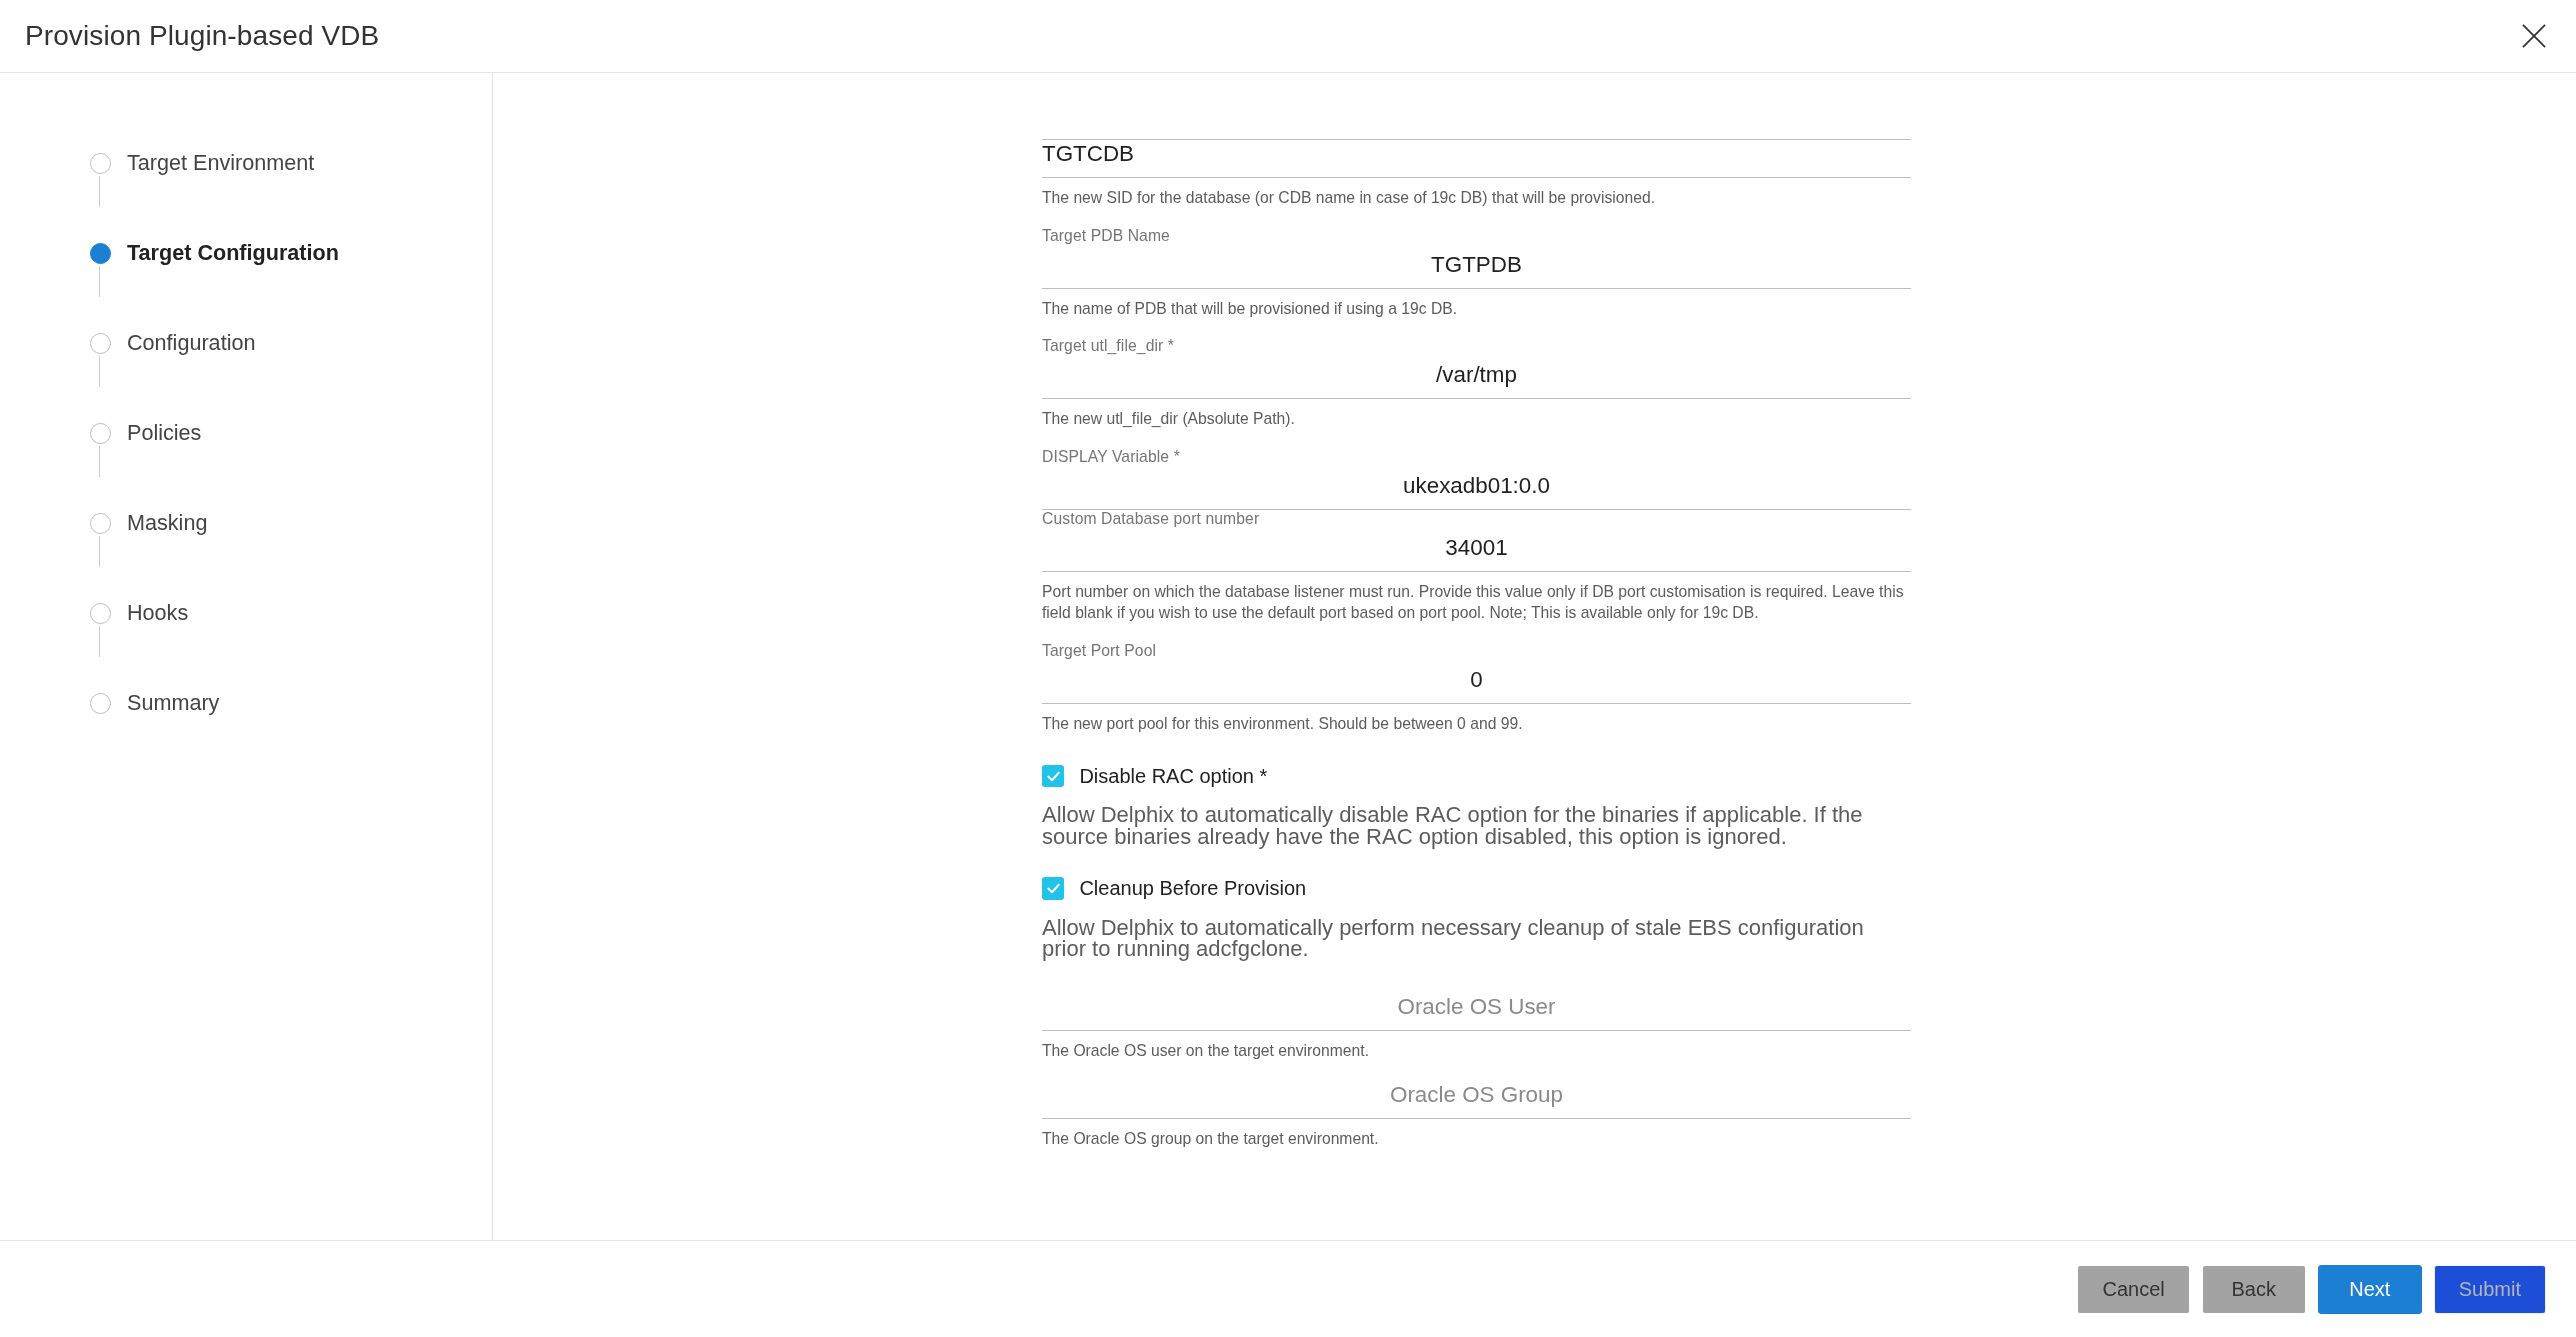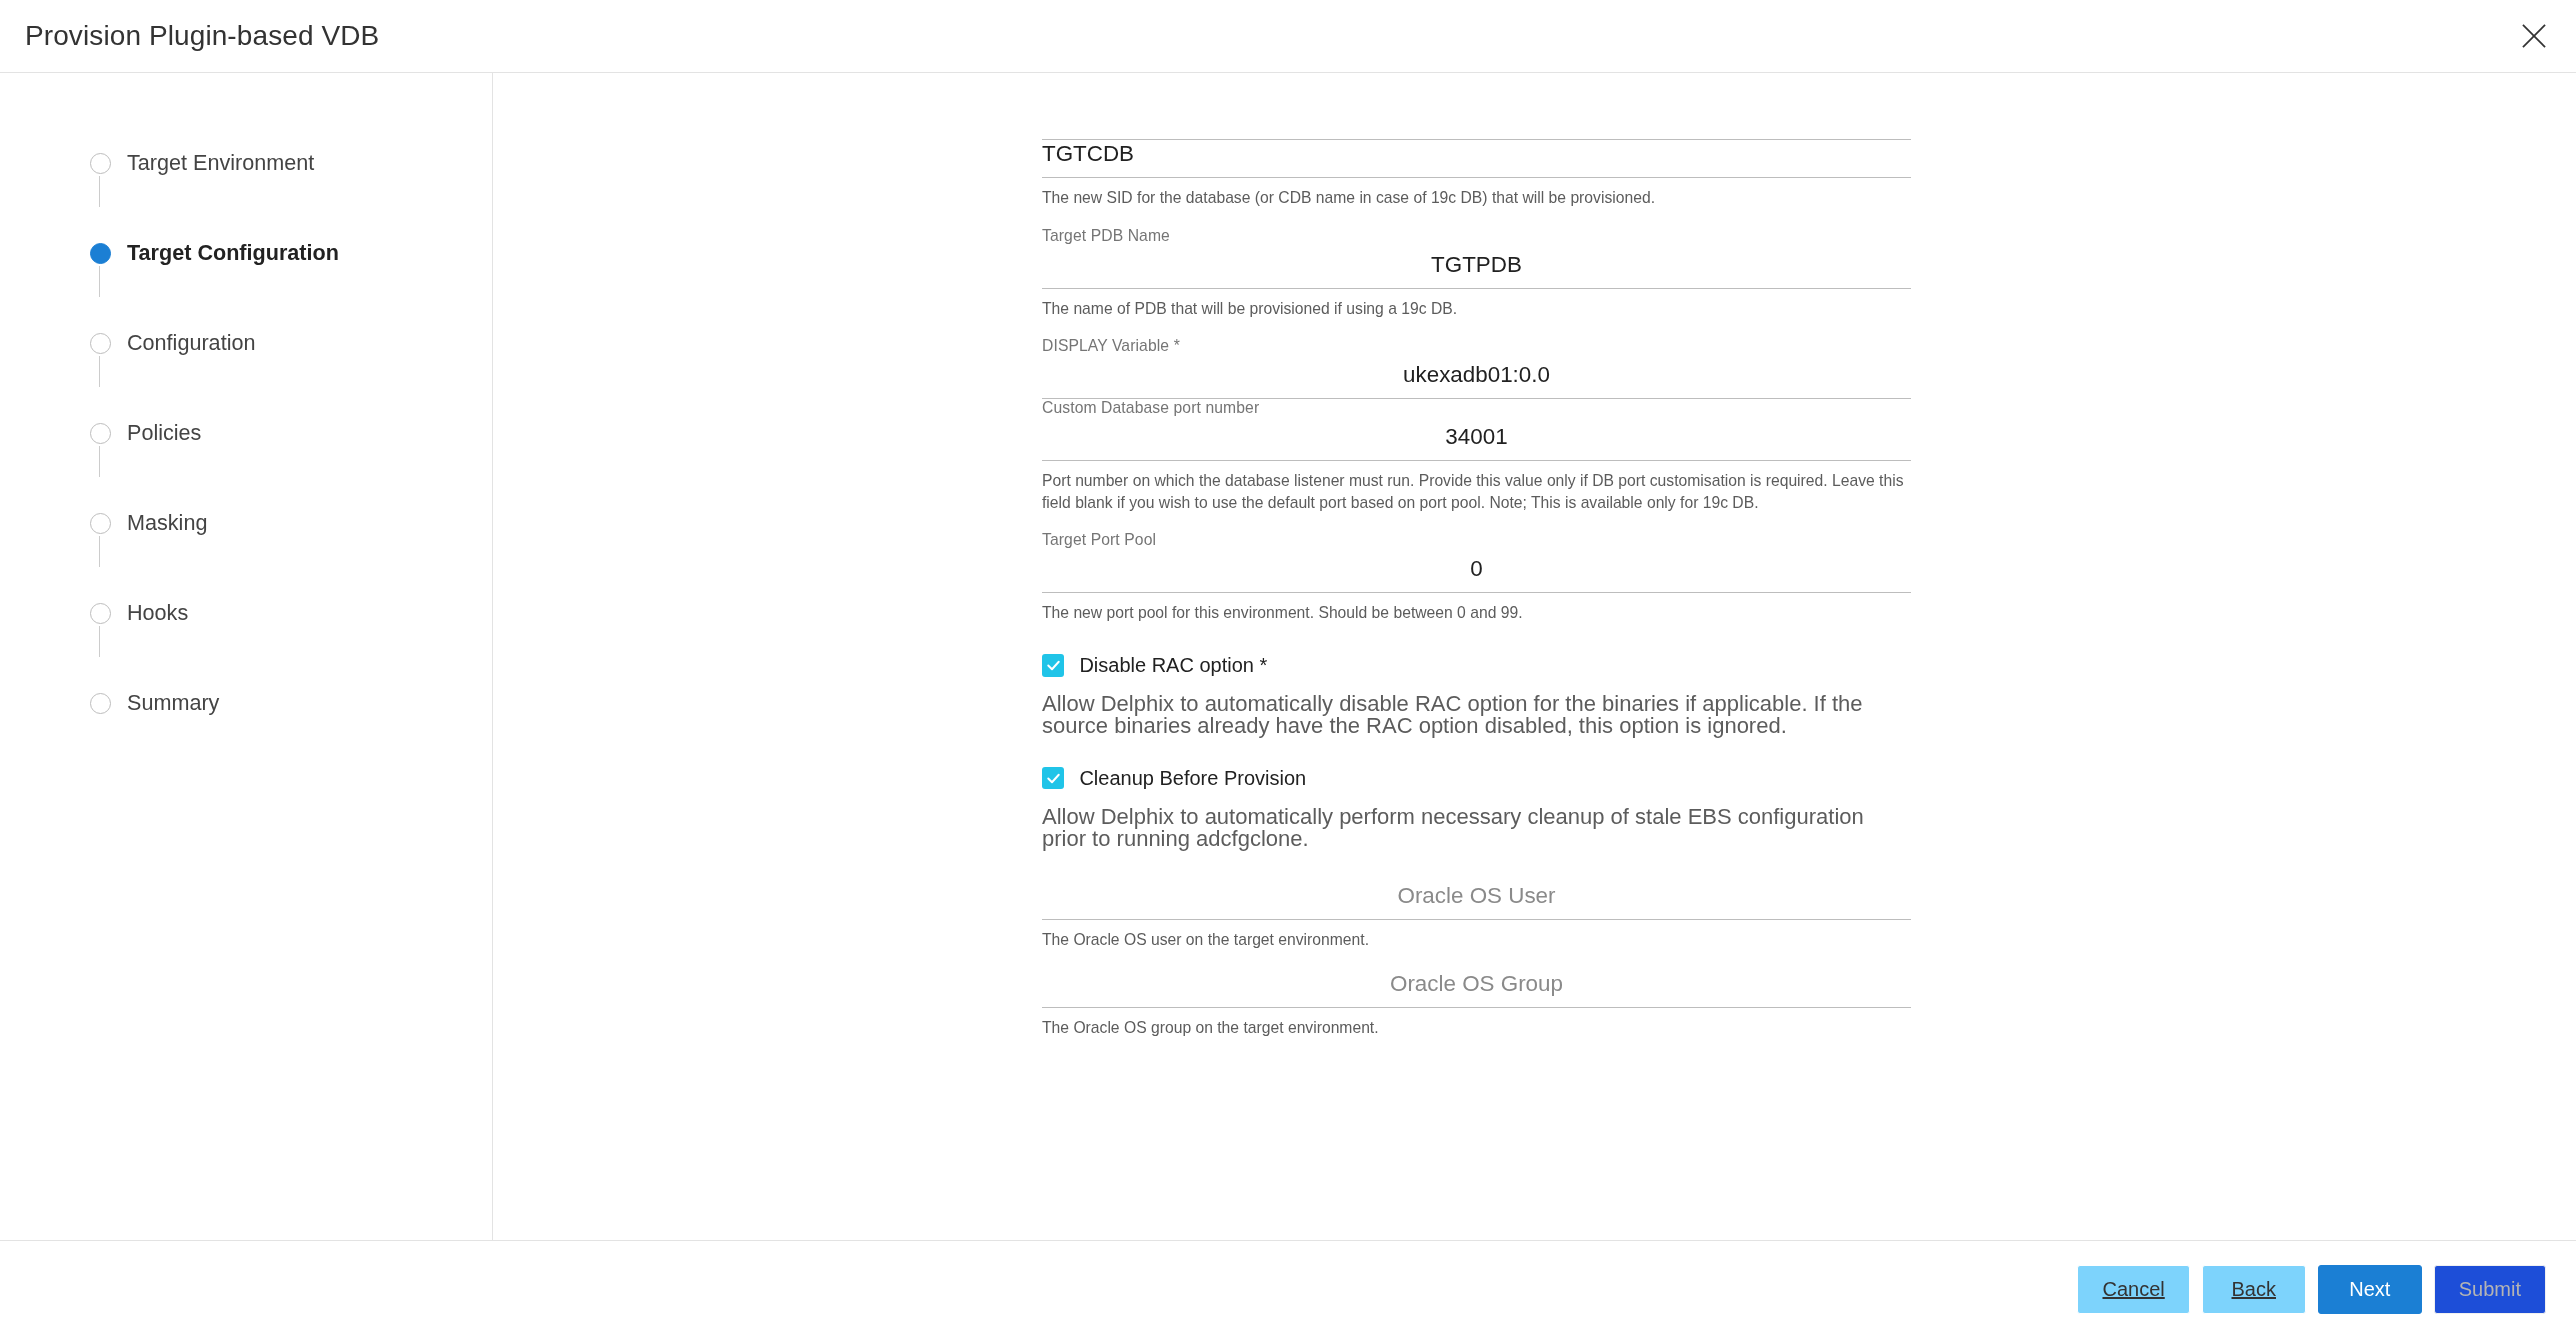--- a/index.html
+++ b/index.html
@@ -192,21 +192,21 @@
     border-radius: 3px;
     border: 0.7px solid transparent;
     background: #ffffff;
     color: #333333;
     cursor: pointer;
     display: flex;
     align-items: center;
     justify-content: center;
     font-family: "Liberation Sans", sans-serif;
   }
-  .btn-secondary { background: #7dd3fc; color: #333333; border-color: #ffffff; text-decoration: underline; }
+  .btn-secondary { background: #a3a3a3; color: #333333; border-color: #ffffff; }
   .btn-primary {
     background: #1b7fd4;
     color: #ffffff;
     border-color: #1b7fd4;
   }
   .btn-disabled {
     background: #1d4ed8;
     color: #b4b4b4;
     border-color: #f0f0f0;
     cursor: default;
@@ -281,20 +281,25 @@
           <div class="first-value">TGTCDB</div>
           <div class="field-help">The new SID for the database (or CDB name in case of 19c DB) that will be provisioned.</div>
         </div>
 
         <div class="field">
           <div class="field-label">Target PDB Name</div>
           <div class="field-value">TGTPDB</div>
           <div class="field-help">The name of PDB that will be provisioned if using a 19c DB.</div>
         </div>
 
+        <div class="field">
+          <div class="field-label">Target utl_file_dir *</div>
+          <div class="field-value">/var/tmp</div>
+          <div class="field-help">The new utl_file_dir (Absolute Path).</div>
+        </div>
 
         <div class="field">
           <div class="field-label">DISPLAY Variable *</div>
           <div class="field-value">ukexadb01:0.0</div>
         </div>
 
         <div class="field">
           <div class="field-label">Custom Database port number</div>
           <div class="field-value">34001</div>
           <div class="field-help">Port number on which the database listener must run. Provide this value only if DB port customisation is required. Leave this field blank if you wish to use the default port based on port pool. Note; This is available only for 19c DB.</div>

